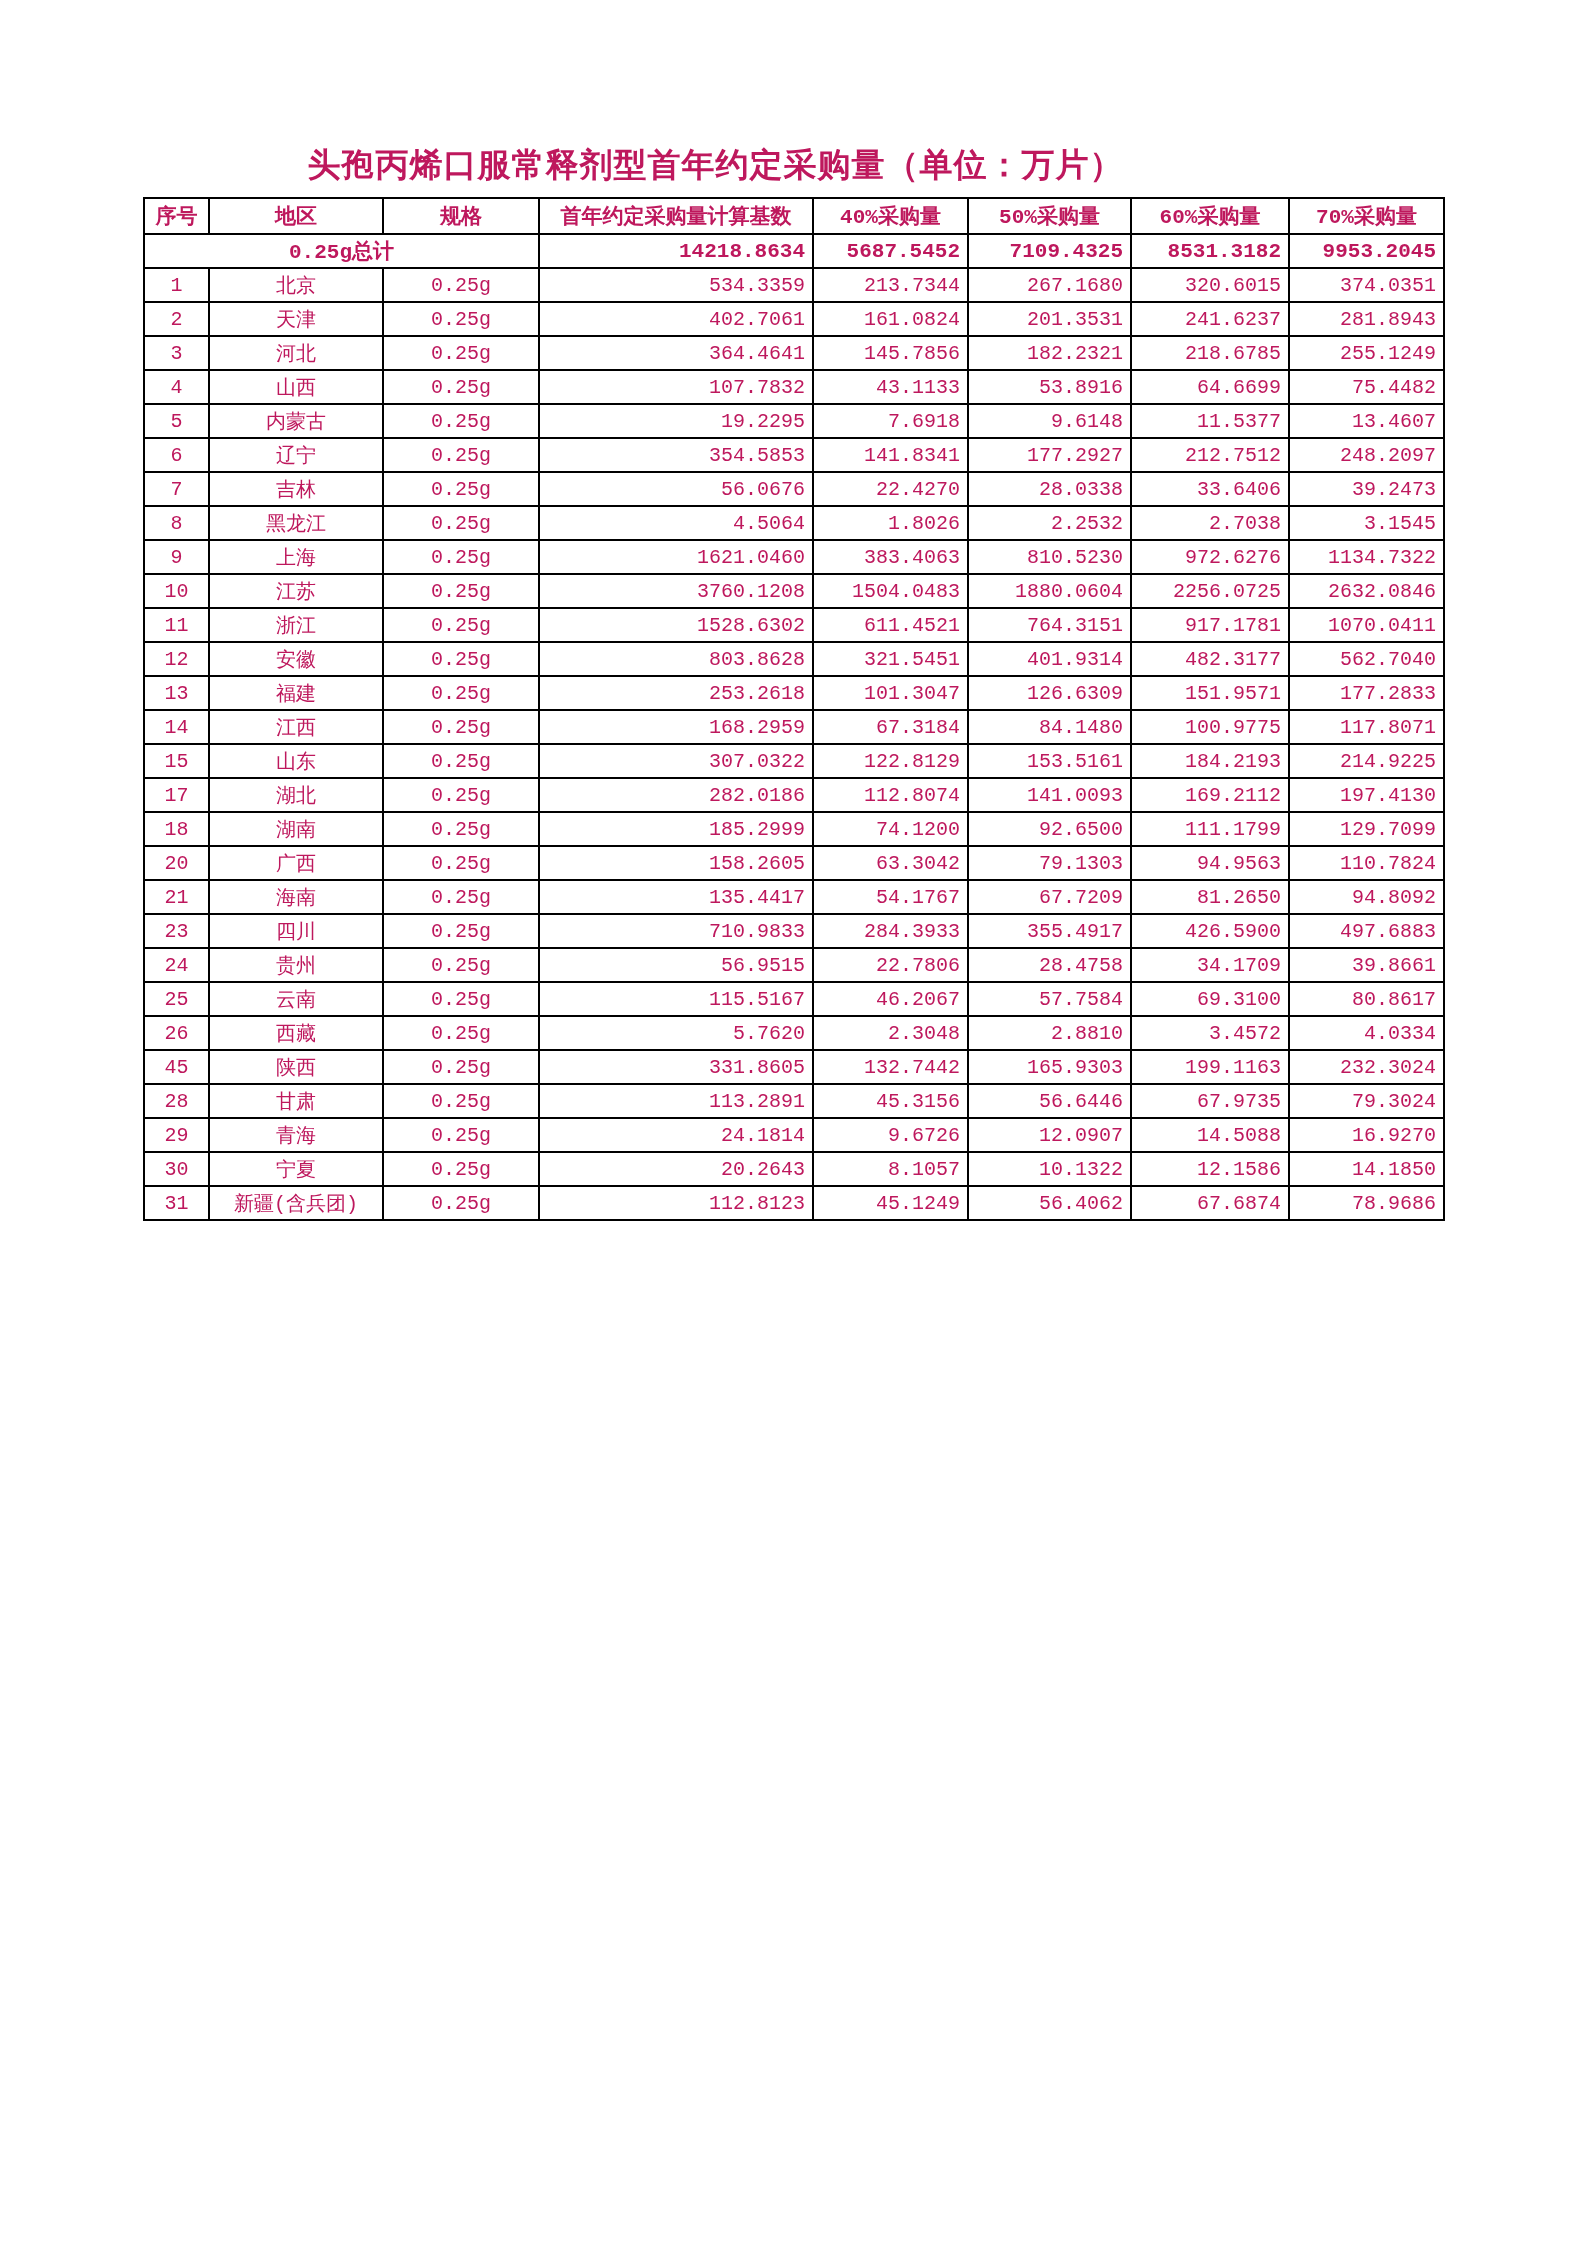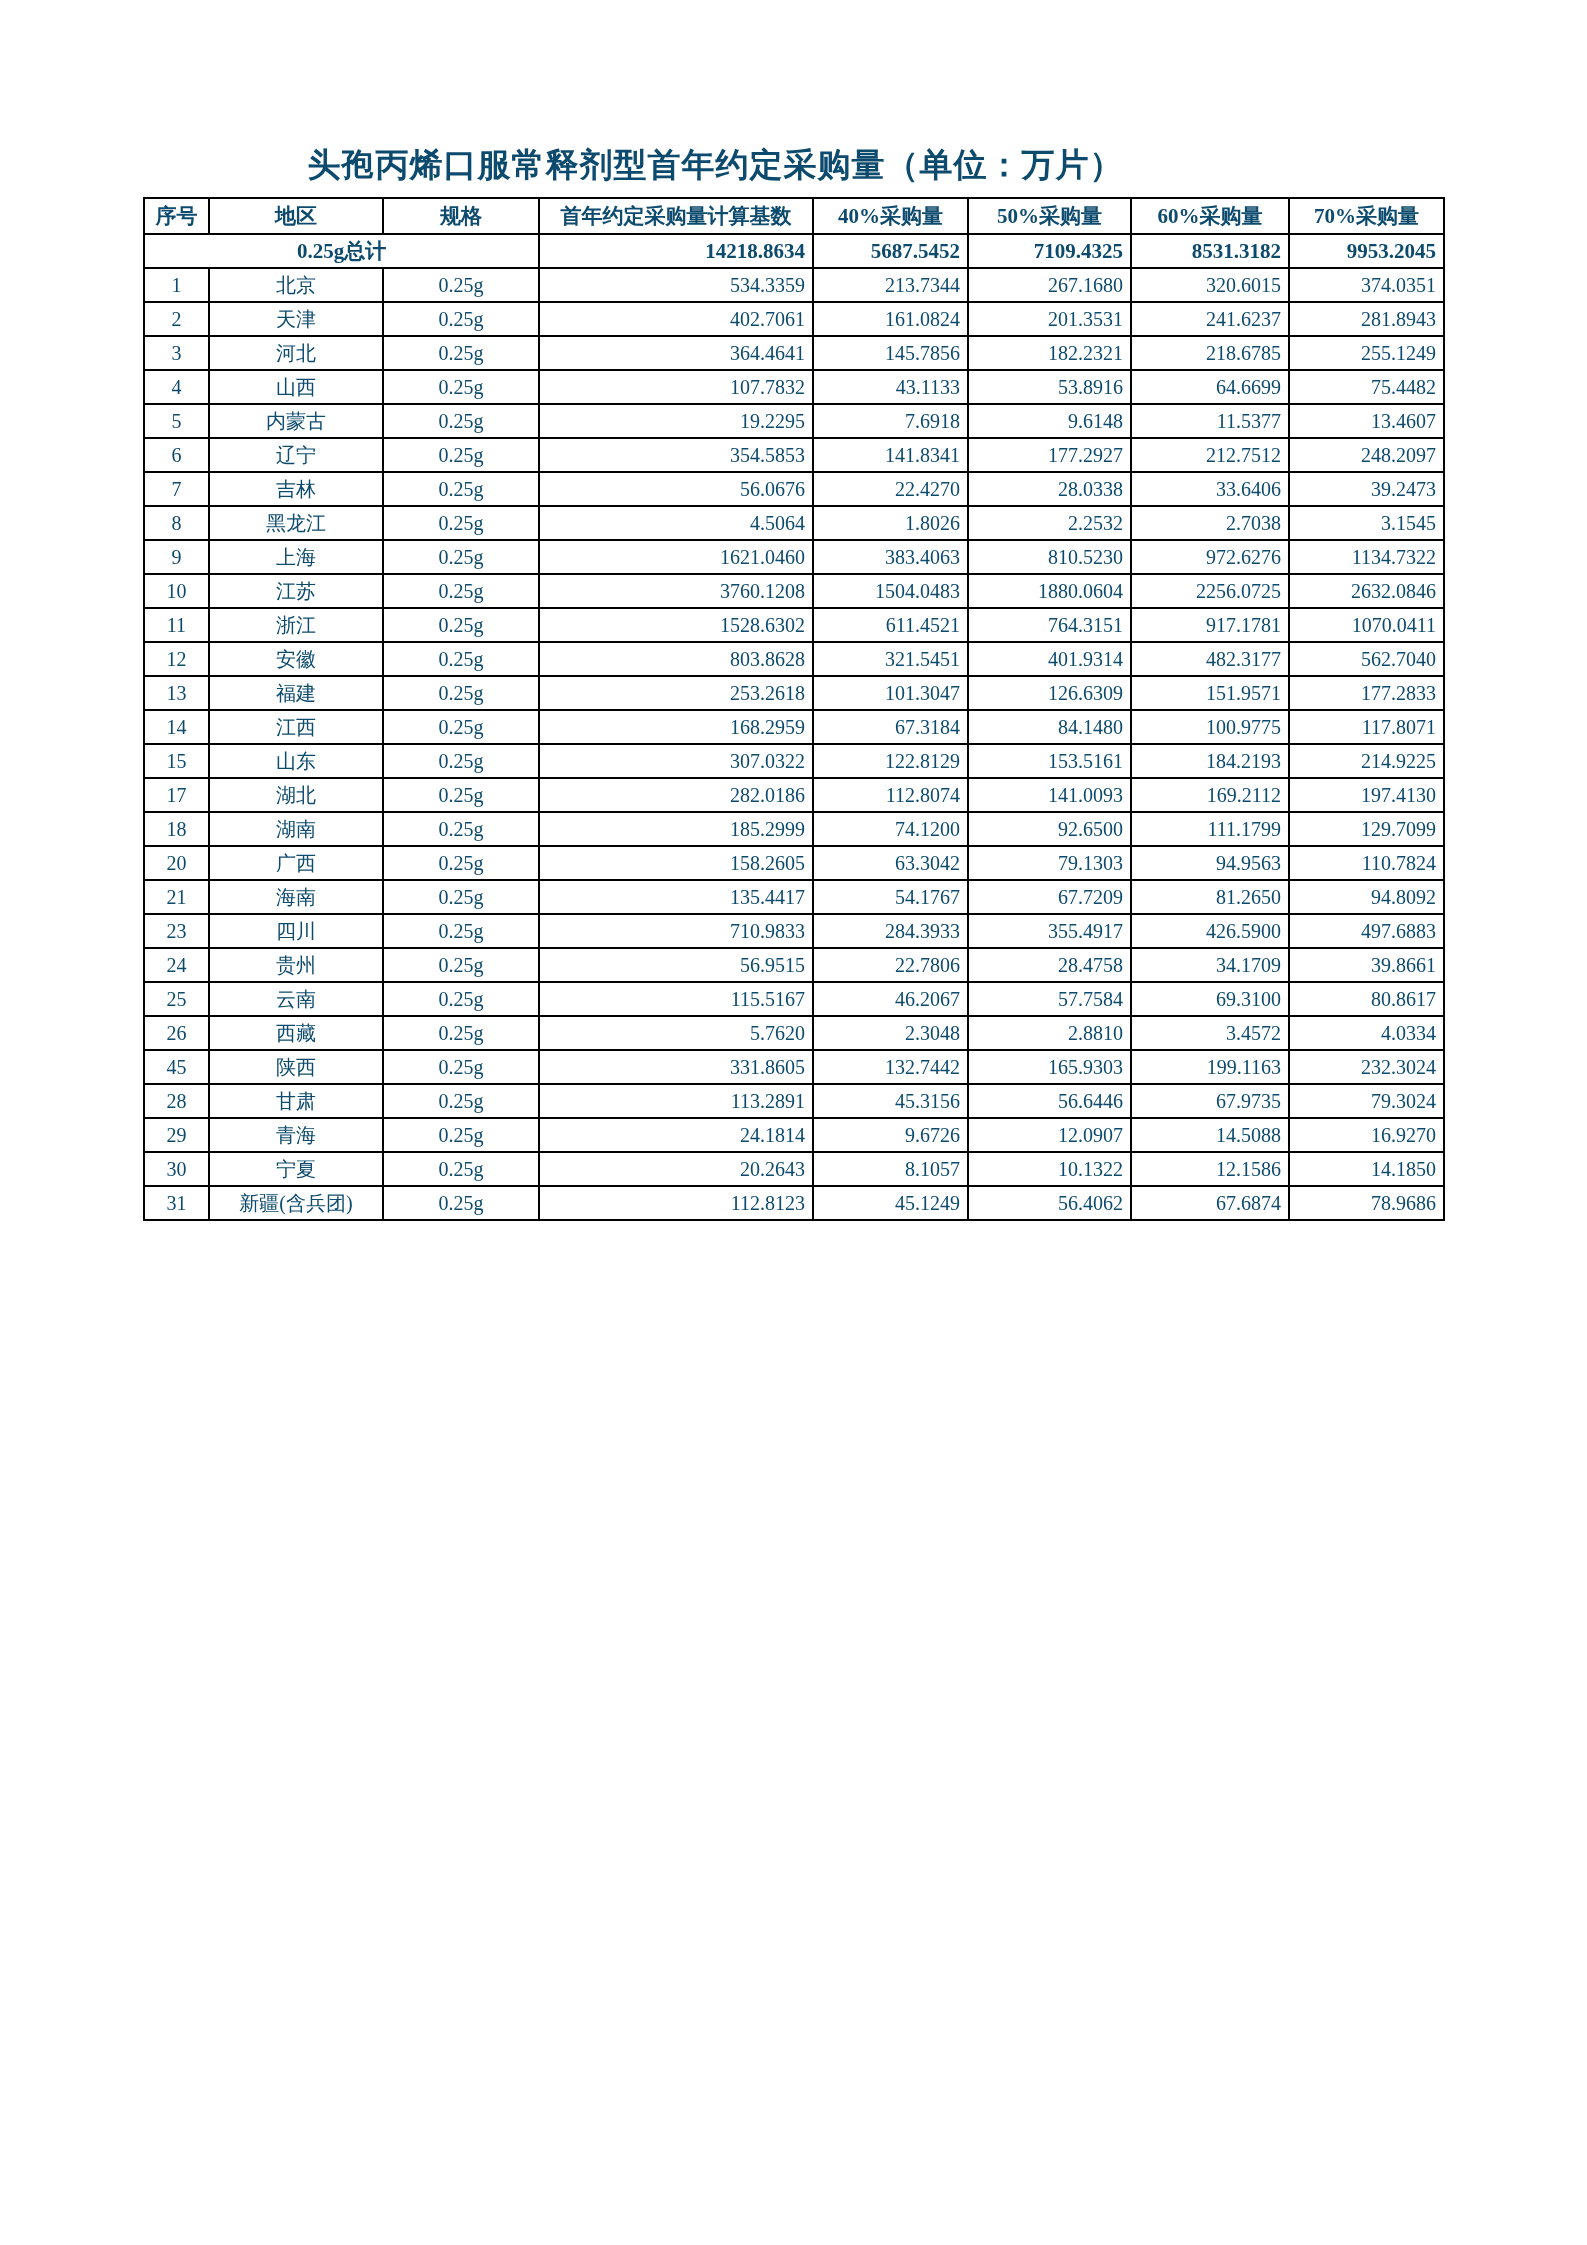--- a/index.html
+++ b/index.html
@@ -5,22 +5,22 @@
   html, body {
     margin: 0;
     padding: 0;
     background: #ffffff;
   }
   .page {
     position: relative;
     width: 1587px;
     height: 2245px;
     background: #ffffff;
-    font-family: Liberation Serif, serif;
-    color: #0c4a6e;
+    font-family: Liberation Mono, monospace;
+    color: #be185d;
     overflow: hidden;
   }
   .title {
     position: absolute;
     left: 143px;
     top: 143px;
     width: 1145px;
     margin: 0;
     text-align: center;
     font-size: 33px;

